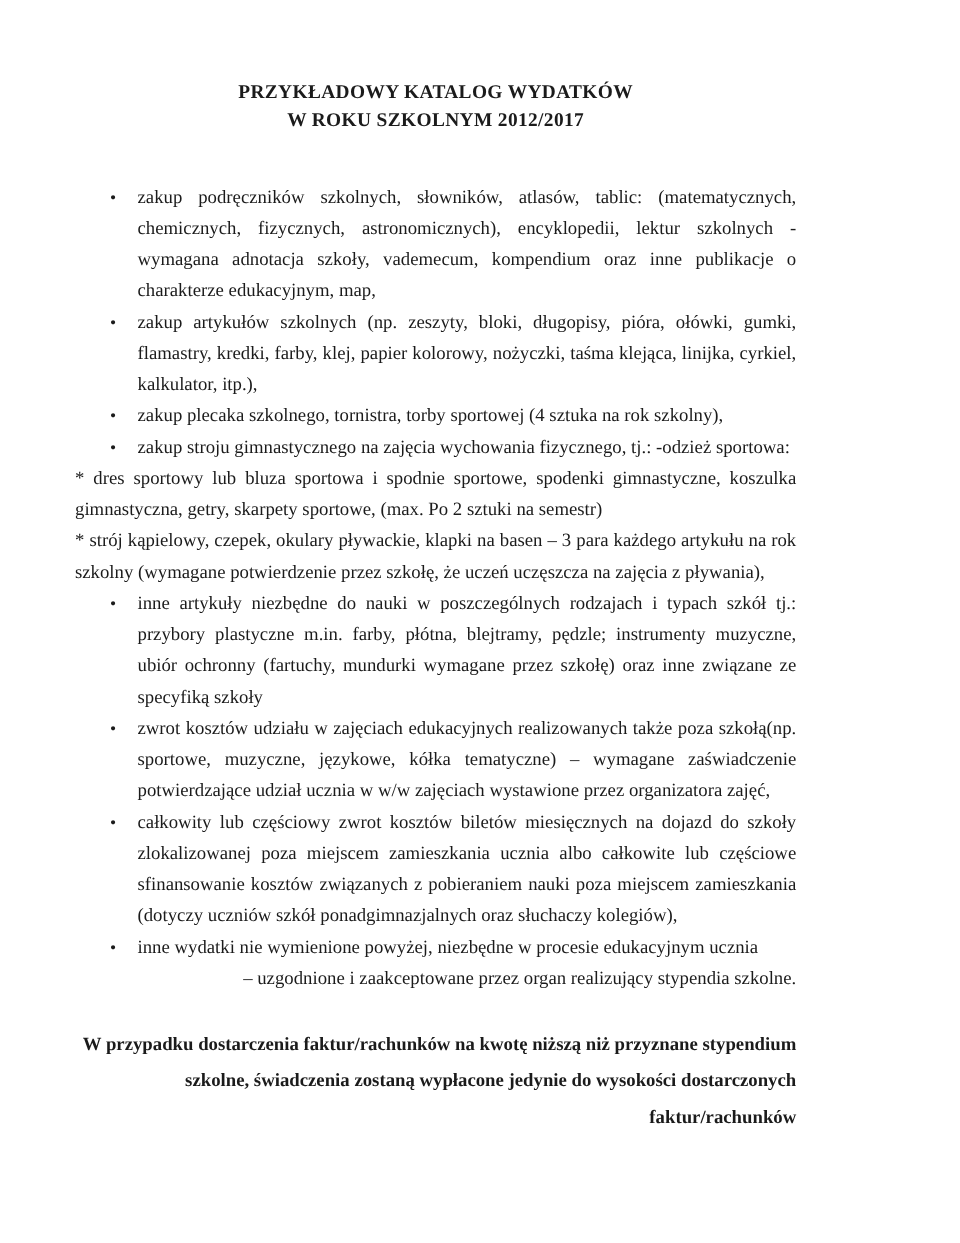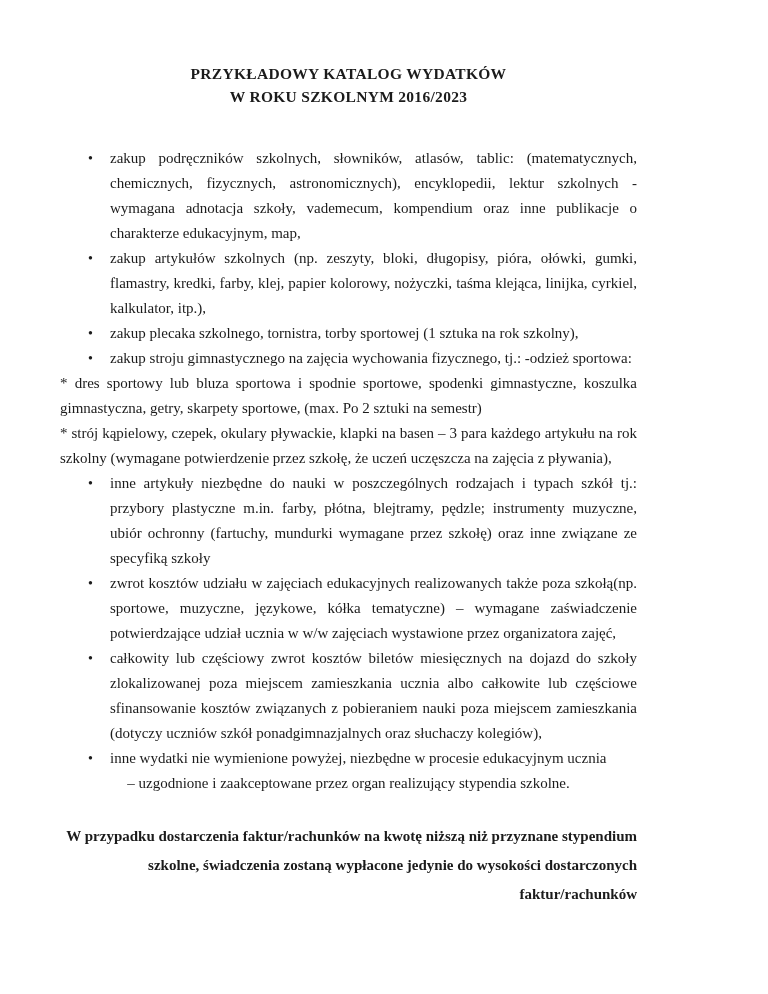--- a/index.html
+++ b/index.html
@@ -34,54 +34,54 @@
     padding-left: 50px;
     text-align: justify;
   }
   .bullet-item .dot {
     position: absolute;
     left: 28px;
     top: 0;
     font-size: 14px;
   }
   .star-item { text-align: justify; font-family: Liberation Serif, serif; }
-  .plain-item { text-align: center; }
+  .plain-item { text-align: right; }
   .footer-note {
     font-weight: 700;
     text-align: right;
     line-height: 29px;
     max-width: 620px;
     margin: 26px auto 0 auto;
   }
 </style>
 </head>
 <body>
 
 <div class="page">
 
   <header class="doc-title">
     <div>PRZYKŁADOWY KATALOG WYDATKÓW</div>
-    <div>W ROKU SZKOLNYM 2016/2023</div>
+    <div>W ROKU SZKOLNYM 2012/2017</div>
   </header>
 
   <main class="doc-body">
 
     <div class="block bullet-item">
       <span class="dot">•</span>
       <span>zakup podręczników szkolnych, słowników, atlasów, tablic: (matematycznych, chemicznych, fizycznych, astronomicznych), encyklopedii, lektur szkolnych -wymagana adnotacja szkoły, vademecum, kompendium oraz inne publikacje o charakterze edukacyjnym, map,</span>
     </div>
 
     <div class="block bullet-item">
       <span class="dot">•</span>
       <span>zakup artykułów szkolnych (np. zeszyty, bloki, długopisy, pióra, ołówki, gumki, flamastry, kredki, farby, klej, papier kolorowy, nożyczki, taśma klejąca, linijka, cyrkiel, kalkulator, itp.),</span>
     </div>
 
     <div class="block bullet-item">
       <span class="dot">•</span>
-      <span>zakup plecaka szkolnego, tornistra, torby sportowej (1 sztuka na rok szkolny),</span>
+      <span>zakup plecaka szkolnego, tornistra, torby sportowej (4 sztuka na rok szkolny),</span>
     </div>
 
     <div class="block bullet-item">
       <span class="dot">•</span>
       <span>zakup stroju gimnastycznego na zajęcia wychowania fizycznego, tj.: -odzież sportowa:</span>
     </div>
 
     <div class="block star-item">
       <span>* dres sportowy lub bluza sportowa i spodnie sportowe, spodenki gimnastyczne, koszulka gimnastyczna, getry, skarpety sportowe, (max. Po  2 sztuki na semestr)</span>
     </div>

